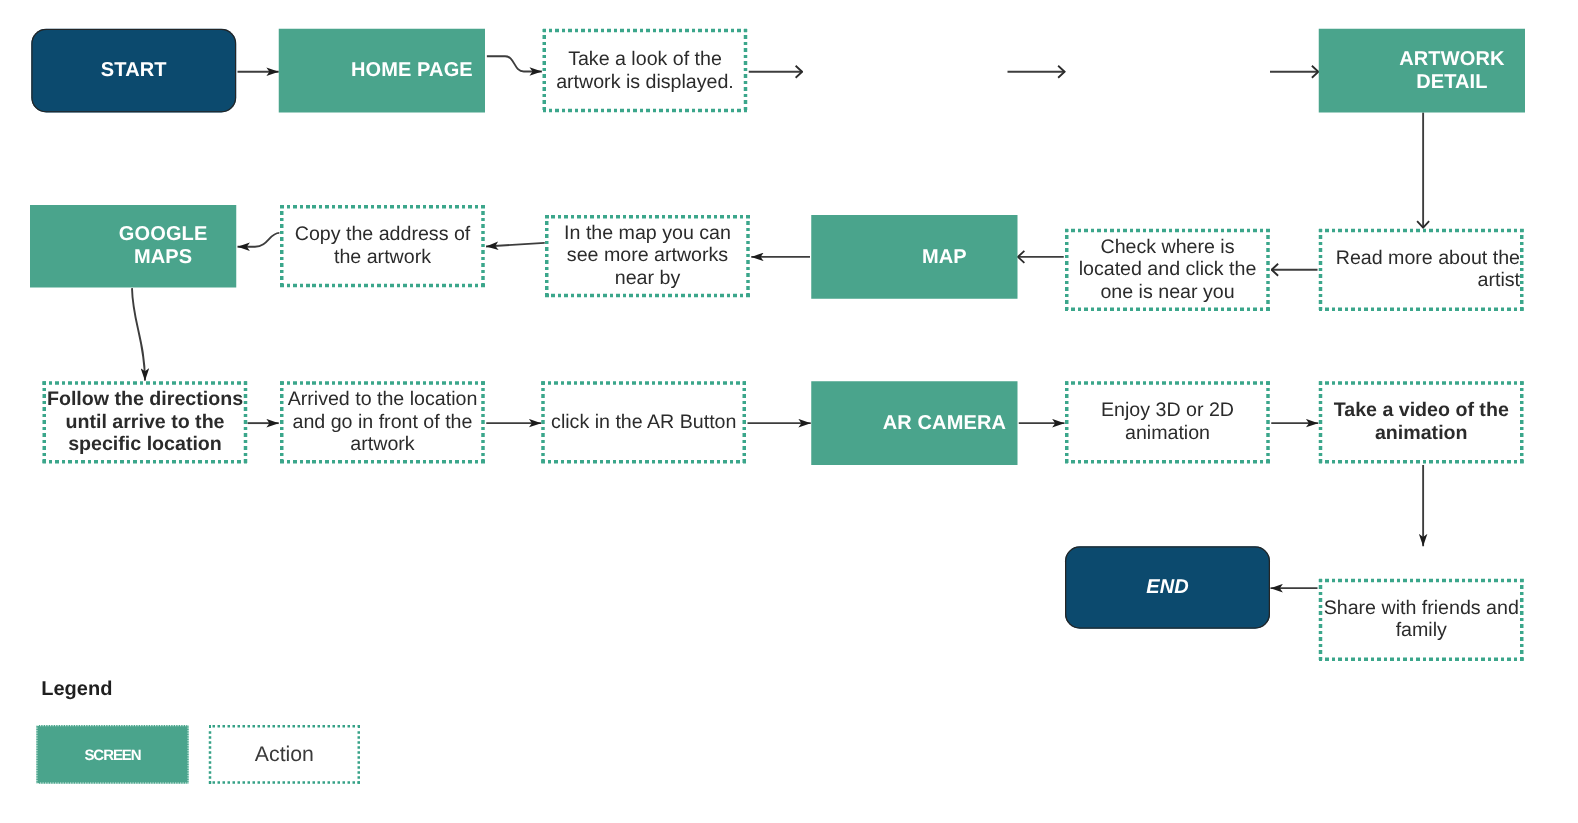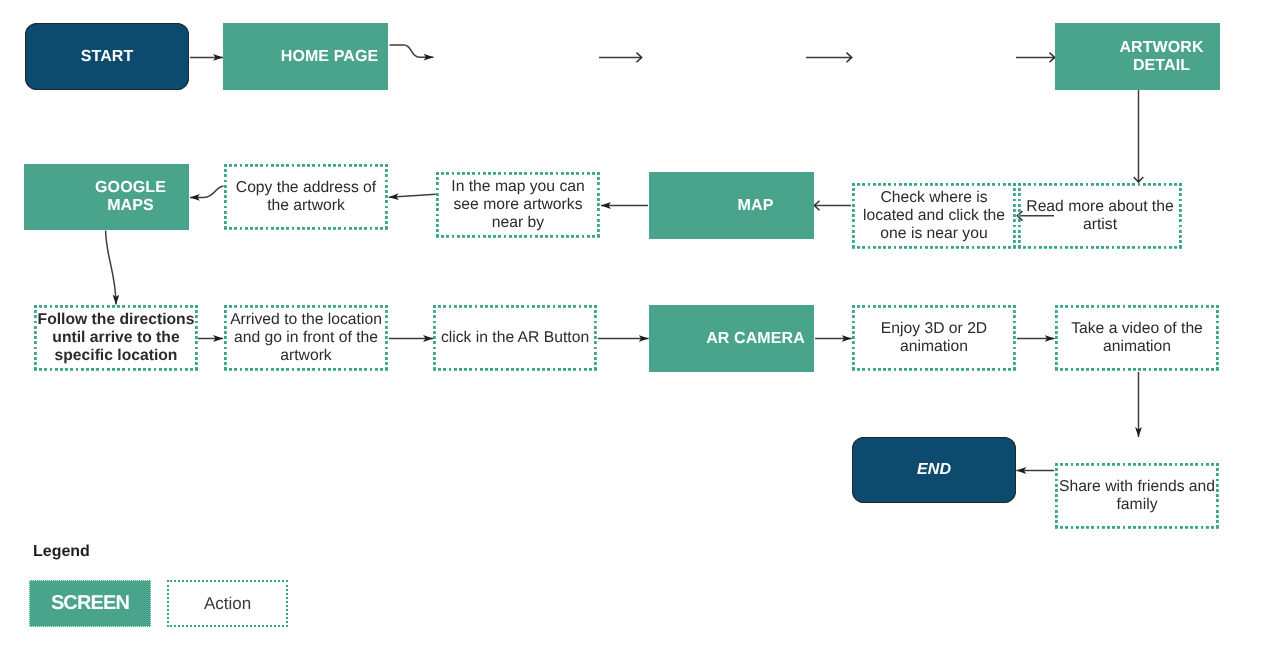--- a/index.html
+++ b/index.html
@@ -20,21 +20,21 @@
     --dc:#3ba68b; --dw:2.8px; --dp:5.2px;
     background:
       repeating-linear-gradient(to right, var(--dc) 0 var(--dw), transparent var(--dw) var(--dp)) top    left  / 100% var(--dw) no-repeat,
       repeating-linear-gradient(to right, var(--dc) 0 var(--dw), transparent var(--dw) var(--dp)) bottom left  / 100% var(--dw) no-repeat,
       repeating-linear-gradient(to bottom, var(--dc) 0 var(--dw), transparent var(--dw) var(--dp)) top   left  / var(--dw) 100% no-repeat,
       repeating-linear-gradient(to bottom, var(--dc) 0 var(--dw), transparent var(--dw) var(--dp)) top   right / var(--dw) 100% no-repeat;
   }
   svg.edges{position:absolute;left:0;top:0;width:1262px;height:658px;overflow:visible;}
   .legend-title{position:absolute;font-weight:bold;font-size:16px;color:#1f1f1f;line-height:16px;}
   .lg-screen{position:absolute;box-sizing:border-box;background:#4aa48c;color:#fff;
-             font-weight:bold;font-size:20px;letter-spacing:-0.85px;
+             font-weight:bold;font-size:12px;letter-spacing:-0.85px;
              border:1.3px dotted #d4eee5;
              display:flex;align-items:center;justify-content:center;}
   .lg-action{position:absolute;box-sizing:border-box;border:2px dotted #35a186;
              color:#3a3a3a;font-size:17px;display:flex;align-items:center;justify-content:center;}
 </style>
 </head>
 <body>
 
 <div id="canvas">
 
@@ -69,25 +69,28 @@
       <path d="M 1054 470.5 L 1016.4 470.5" marker-end="url(#solid)"></path>
     </g>
   </svg>
 
   <div class="node terminal" style="left:25px;top:23px;width:164px;height:67px;">
     <span>START</span>
   </div>
   <div class="node screen" style="left:223px;top:23px;width:165px;height:67px;">
     <span>HOME PAGE</span>
   </div>
+  <div class="node action" style="left:434px;top:23px;width:164px;height:67px;">
+    <span>Take a look of the artwork is displayed.</span>
+  </div>
   <div class="node screen" style="left:1055px;top:23px;width:165px;height:67px;justify-content:flex-end;">
     <span>ARTWORK DETAIL</span>
   </div>
 
-  <div class="node action" style="left:1018px;top:183px;width:164px;height:66px;">
+  <div class="node action" style="left:1055px;top:183px;width:164px;height:66px;text-align:right;">
     <span>Read more about the artist</span>
   </div>
   <div class="node action" style="left:852px;top:183px;width:164px;height:66px;">
     <span>Check where is located and click the one is near you</span>
   </div>
   <div class="node screen" style="left:649px;top:172px;width:165px;height:67px;">
     <span>MAP</span>
   </div>
   <div class="node action" style="left:436px;top:172px;width:164px;height:66px;">
     <span>In the map you can see more artworks near by</span>
@@ -107,21 +110,21 @@
   </div>
   <div class="node action" style="left:433px;top:305px;width:164px;height:66px;">
     <span>click in the AR Button</span>
   </div>
   <div class="node screen" style="left:649px;top:305px;width:165px;height:67px;">
     <span>AR CAMERA</span>
   </div>
   <div class="node action" style="left:852px;top:305px;width:164px;height:66px;text-align:center;">
     <span>Enjoy 3D or 2D animation</span>
   </div>
-  <div class="node action" style="left:1055px;top:305px;width:164px;height:66px;">
+  <div class="node action" style="left:1055px;top:305px;width:164px;height:66px;font-weight:bold;">
     <span>Take a video of the animation</span>
   </div>
 
   <div class="node action" style="left:1055px;top:463px;width:164px;height:66px;">
     <span>Share with friends and family</span>
   </div>
   <div class="node terminal" style="left:852px;top:437px;width:164px;height:66px;font-style:italic;">
     <span>END</span>
   </div>
 

